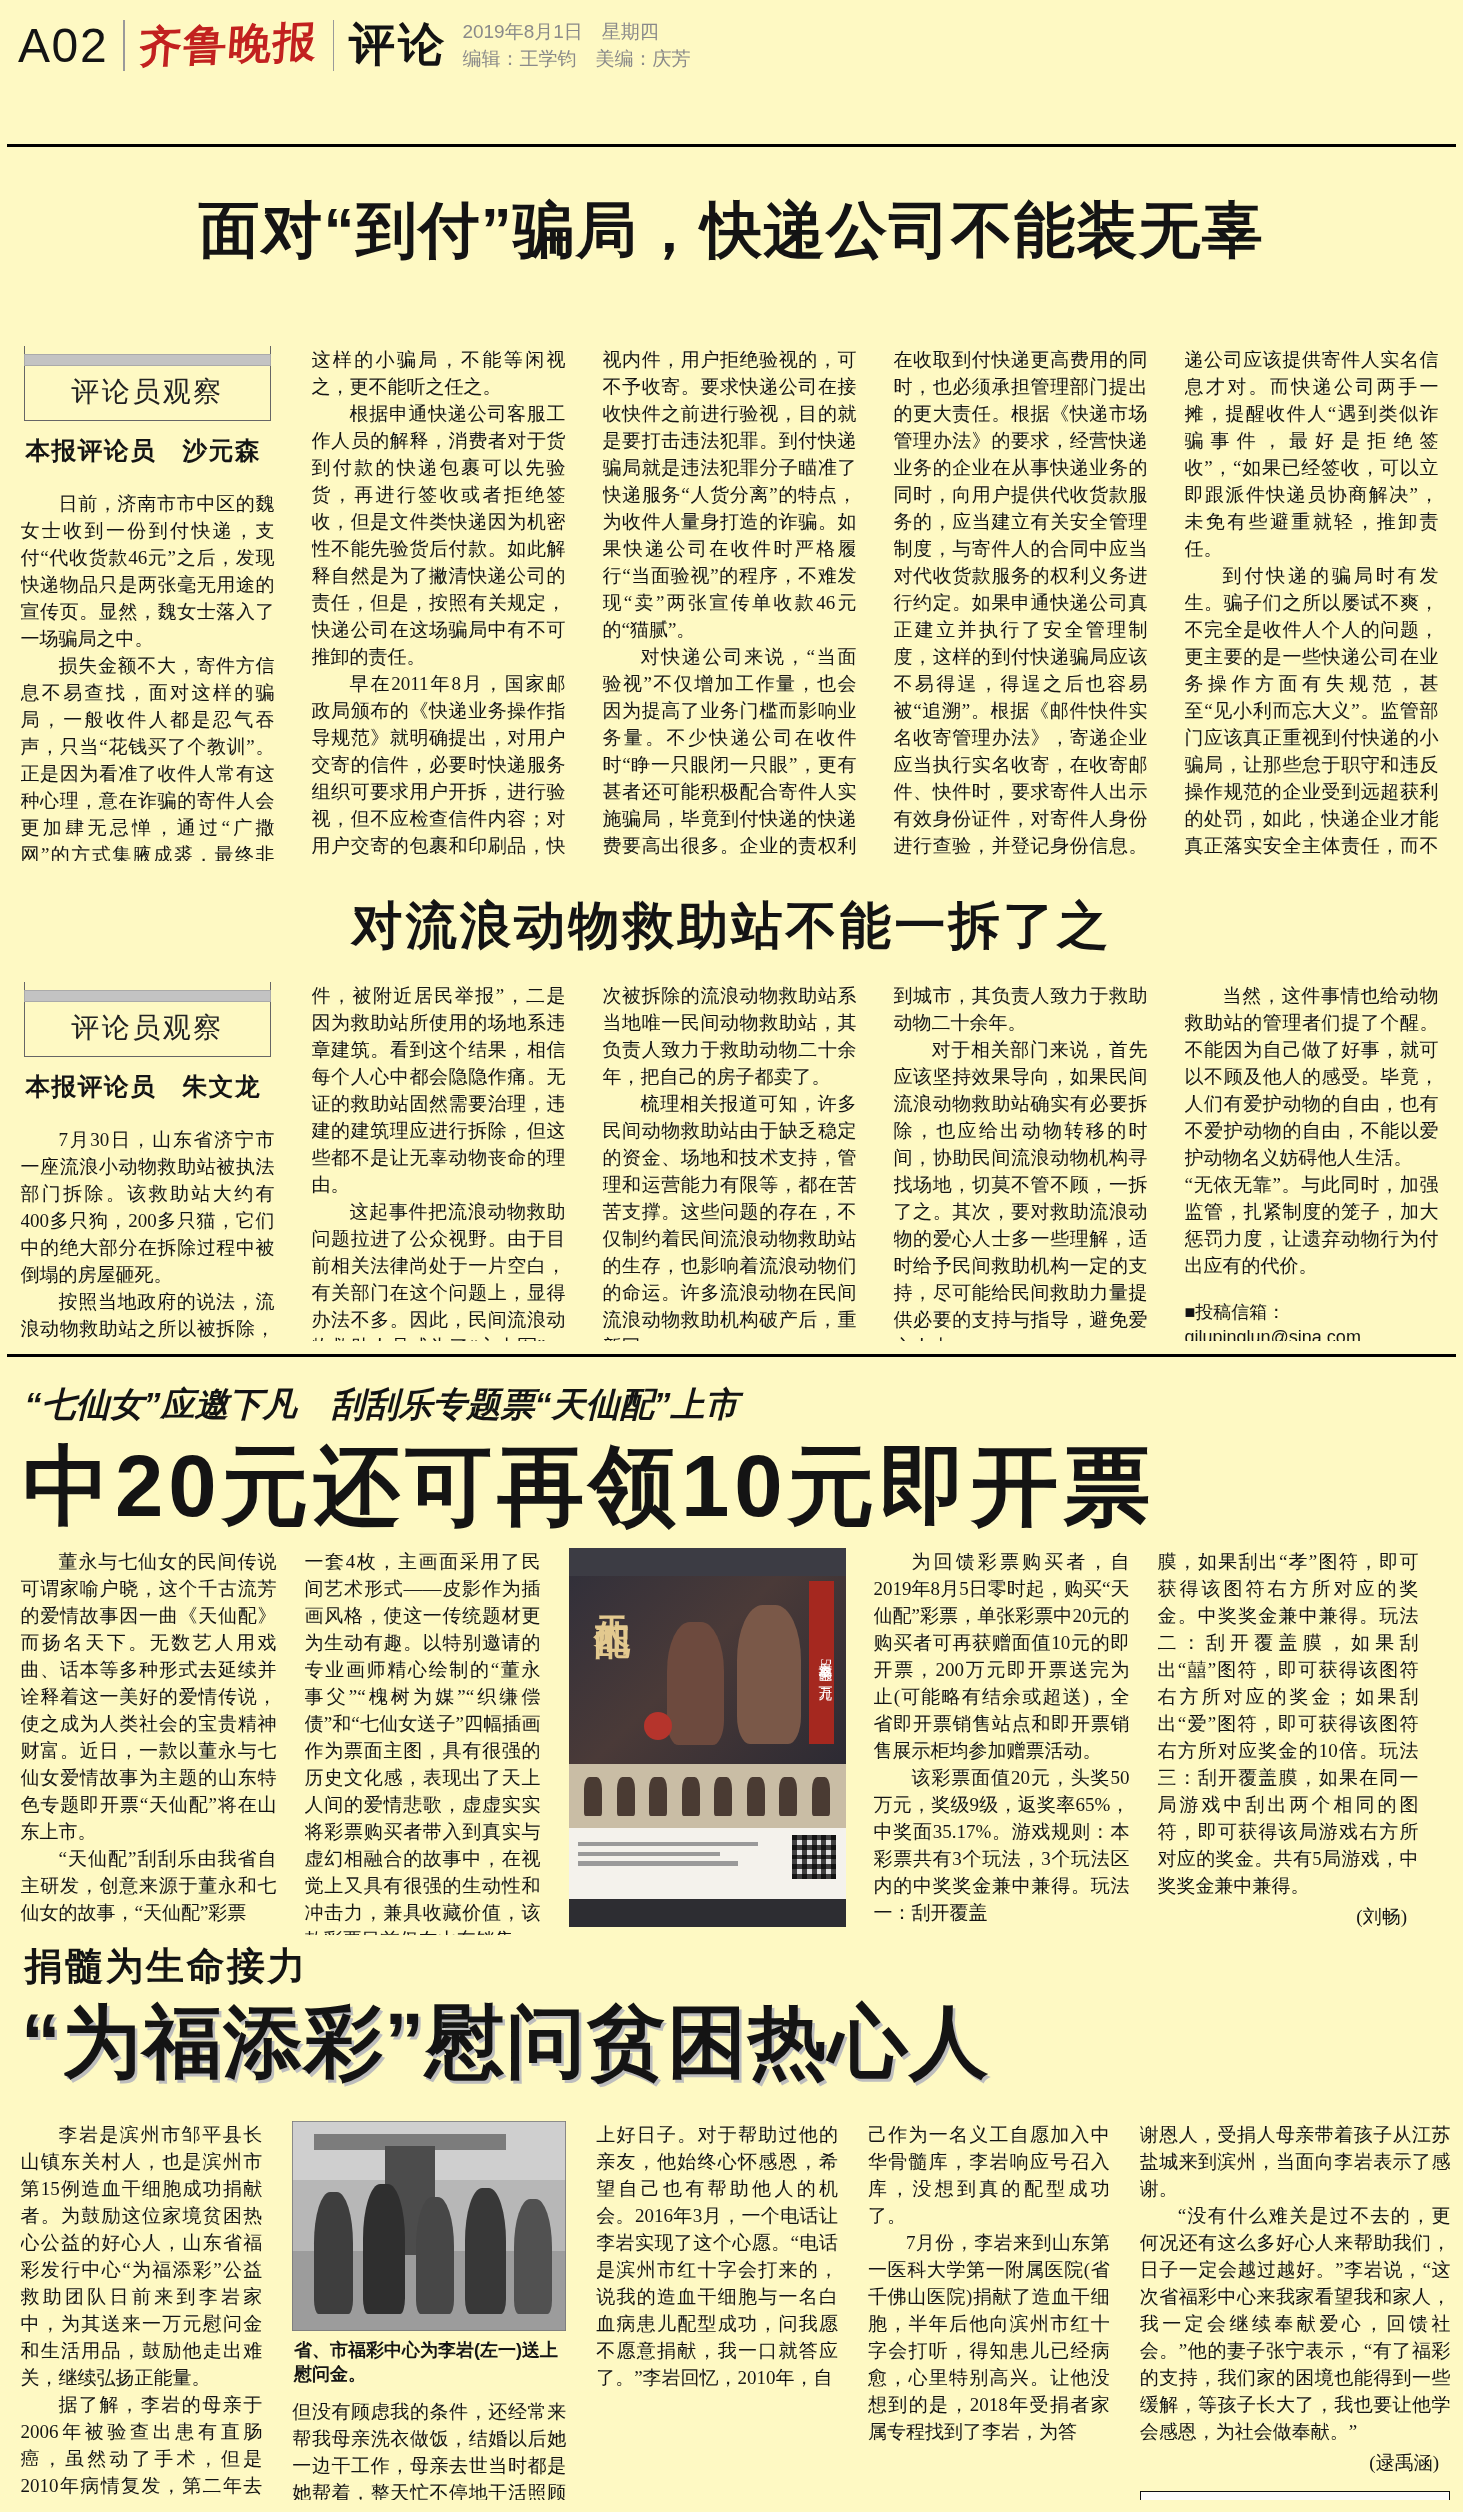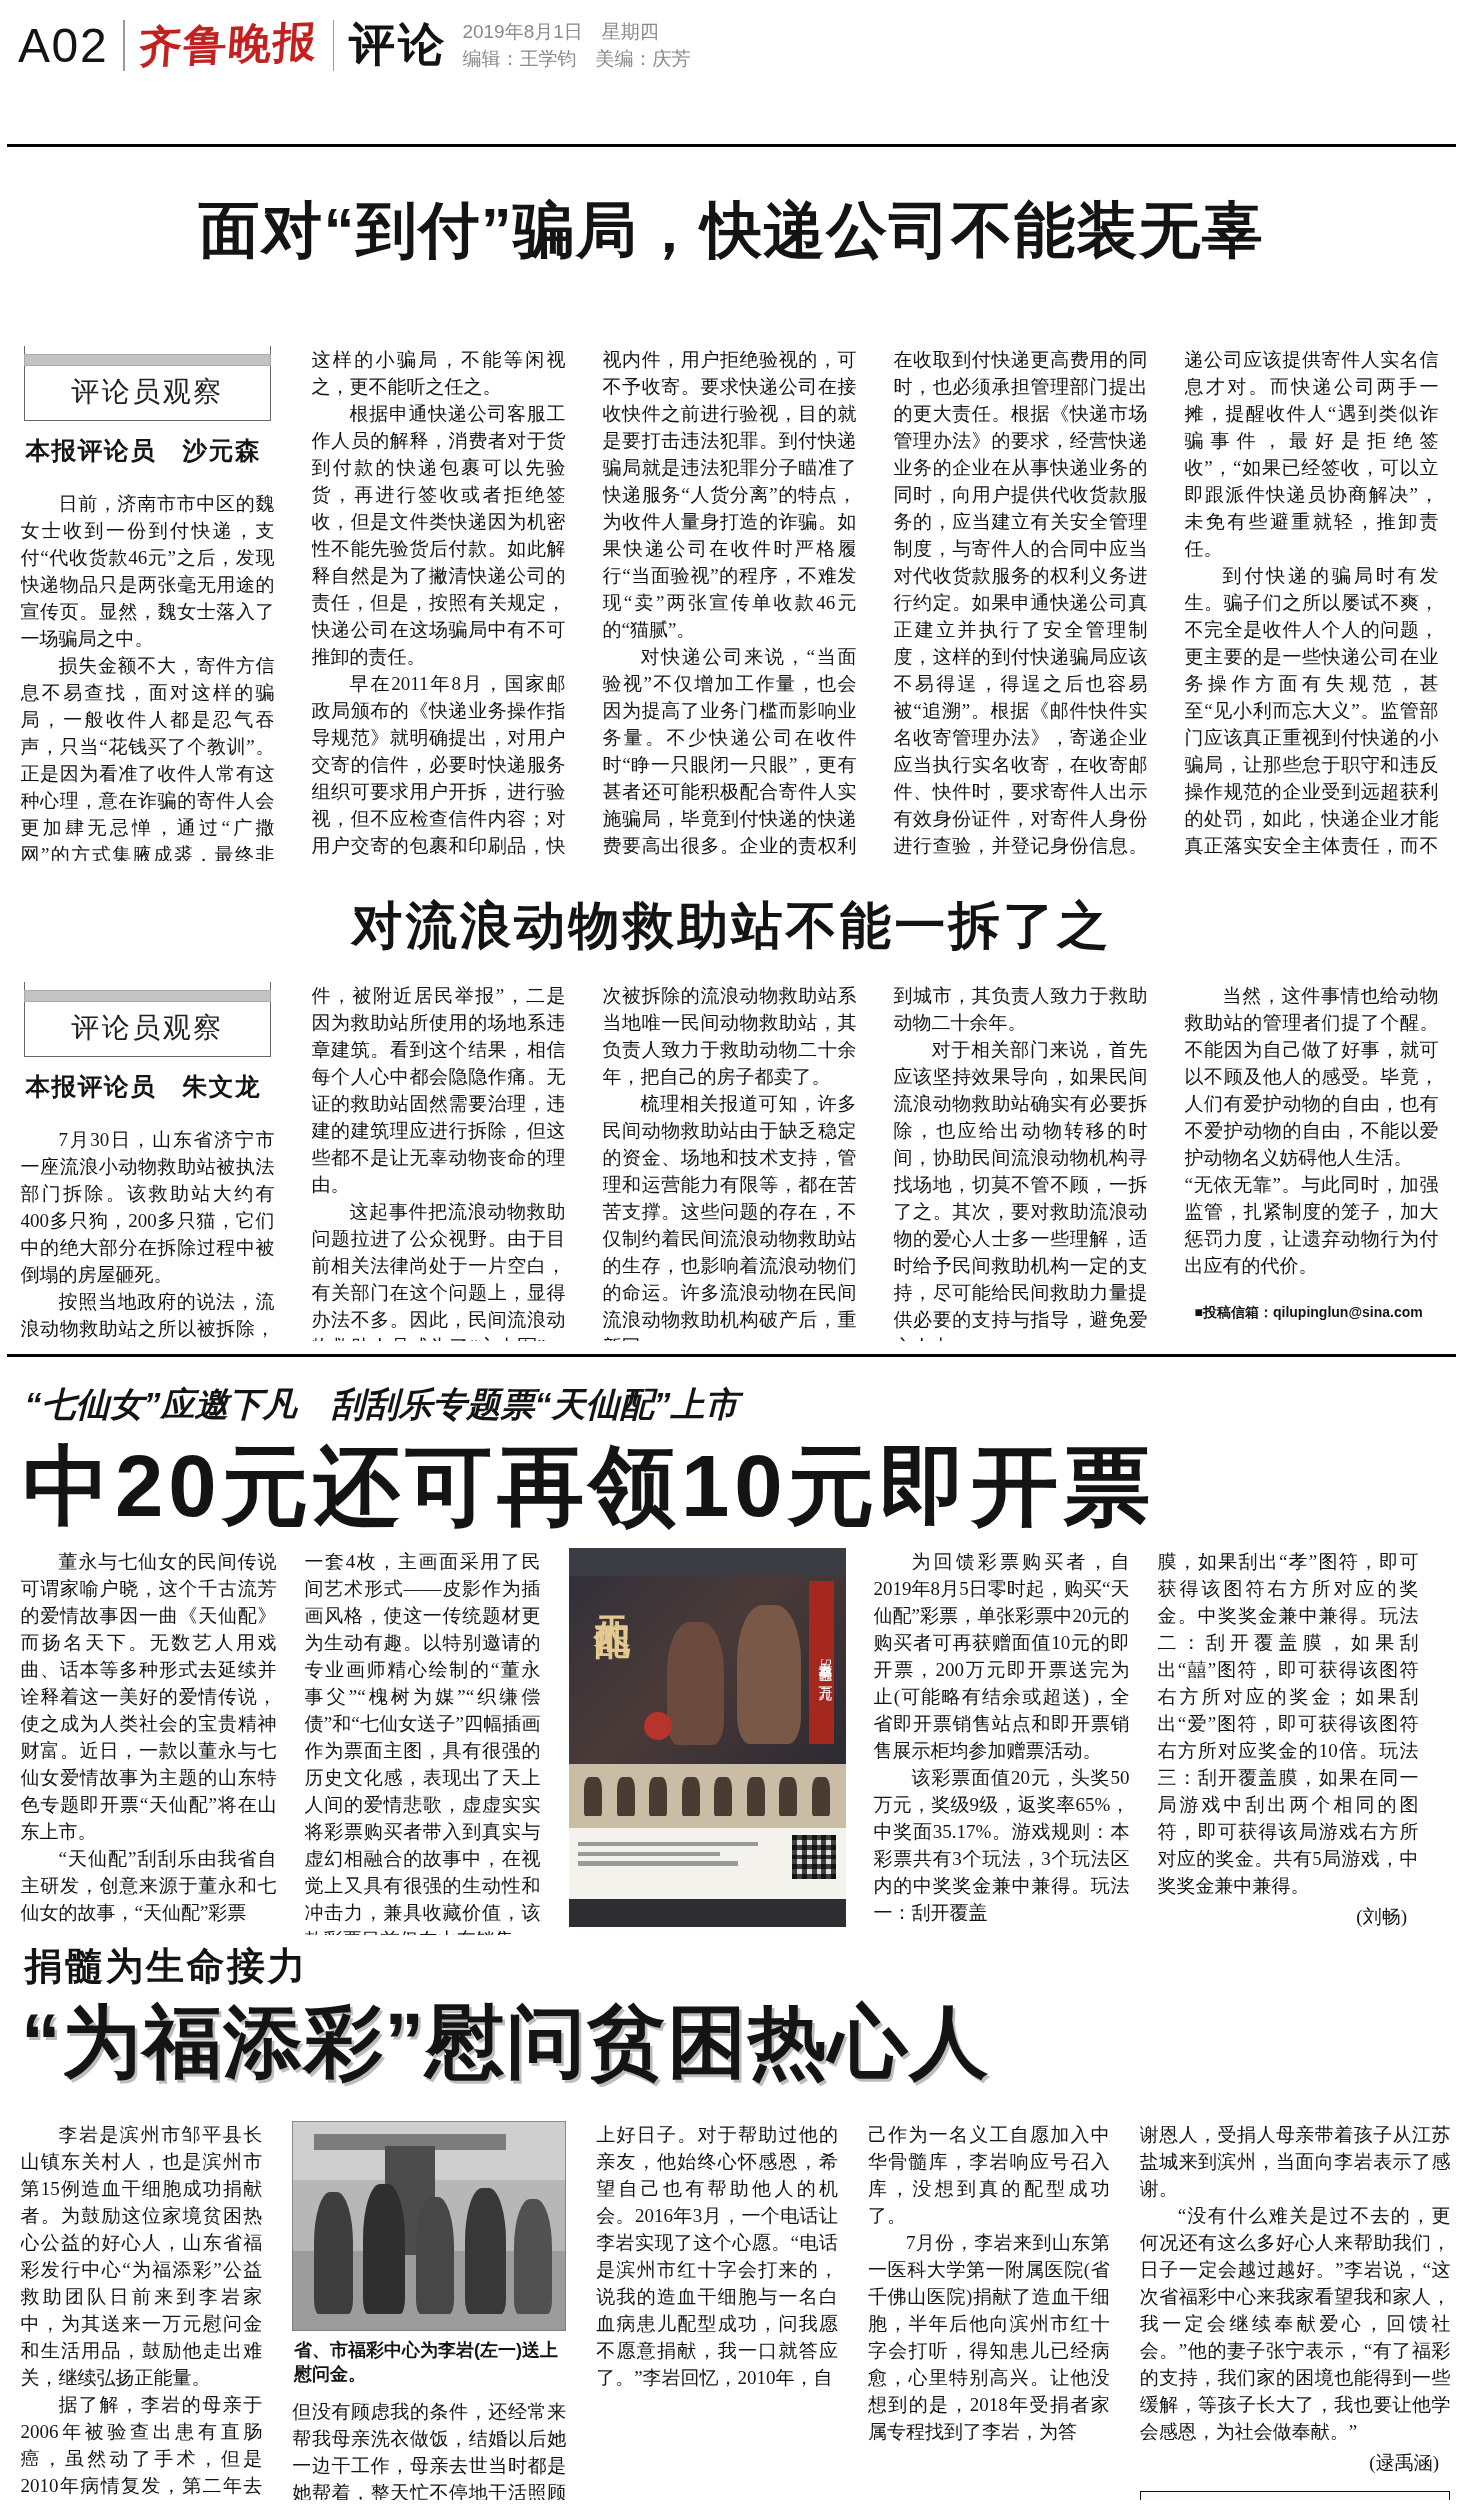--- a/index.html
+++ b/index.html
@@ -1,38 +1,38 @@
 <!DOCTYPE html>
 <html style="font-size:13px"><head>
 <meta charset="utf-8">
 <style>
   html,body{margin:0;padding:0;background:#e8e8e8;}
-  .page{position:relative;width:1463px;height:2512px;background:#ffffff;margin:0 auto;
+  .page{position:relative;width:1463px;height:2512px;background:#fef9c3;margin:0 auto;
         font-family:"Liberation Serif",serif;color:#141414;overflow:hidden;}
   
   .masthead{position:absolute;top:13px;left:18px;height:64px;display:flex;align-items:center;gap:14.8px;}
   .pageno{font-family:"Liberation Sans",sans-serif;font-size:48px;font-weight:400;letter-spacing:1.6px;}
   .vdiv{width:1.6px;height:51px;background:#9a9a9a;}
   .paper-logo{font-family:"DejaVu Serif",serif;font-size:43px;font-weight:bold;color:#c2211f;
               transform:skewX(-6deg) rotate(-2deg);letter-spacing:1.6px;}
   .section-name{font-family:"Liberation Sans",sans-serif;font-size:46px;font-weight:bold;letter-spacing:3.3px;}
   .date-block{font-family:"Liberation Sans",sans-serif;font-size:19px;color:#8a8a8a;line-height:27px;}
   .rule{position:absolute;left:6.6px;right:6.6px;background:#000;}
   
   .h-main{position:absolute;left:0;width:100%;text-align:center;
           font-family:"Liberation Sans",sans-serif;font-weight:bold;}
   .h-left{position:absolute;font-family:"Liberation Sans",sans-serif;font-weight:900;white-space:nowrap;}
   
   .cols{position:absolute;display:flex;overflow:hidden;}
   .col{overflow:hidden;}
   .para{margin:0;font-size:19px;line-height:27px;text-align:justify;text-indent:2em;}
   .para.cont{text-indent:0;}
   .sig{margin:4.9px 0 0;font-size:19px;line-height:26px;text-align:right;padding-right:11.5px;}
-  .mailbox{margin-top:21px;font-size:14px;font-weight:bold;font-family:"Liberation Sans",sans-serif;
-           text-indent:0;line-height:24.6px;margin-left:10px;}
+  .mailbox{margin-top:21px;font-size:18px;font-weight:normal;font-family:"Liberation Sans",sans-serif;
+           text-indent:0;line-height:24.6px;}
   
   .observer-box{border:0.8px solid #666;border-top:none;margin:0 3.3px 8.2px 3.3px;position:relative;padding:8.2px 0 9.8px;}
   .observer-bar{height:9.8px;background:#c3c3c3;margin:0 -0.8px 6.6px -0.8px;border:0.8px solid #aaa;}
   .observer-label{text-align:center;font-family:"Liberation Sans",sans-serif;font-size:28px;letter-spacing:2.5px;color:#222;}
   .byline{font-family:"Liberation Sans",sans-serif;font-size:24.6px;font-weight:bold;margin:13px 0 23px 4.9px;letter-spacing:1.6px;}
   
   .ticket{position:relative;width:100%;height:379px;background:#23232a;overflow:hidden;box-shadow:0 0 0 0.8px #555 inset;}
   .ticket .topbar{position:absolute;top:0;left:0;right:0;height:28px;background:#3c3c44;}
   .ticket .art{position:absolute;top:28px;left:0;right:0;height:189px;
      background:linear-gradient(135deg,#32303a 0%,#4a3a38 45%,#2c2a33 100%);}

